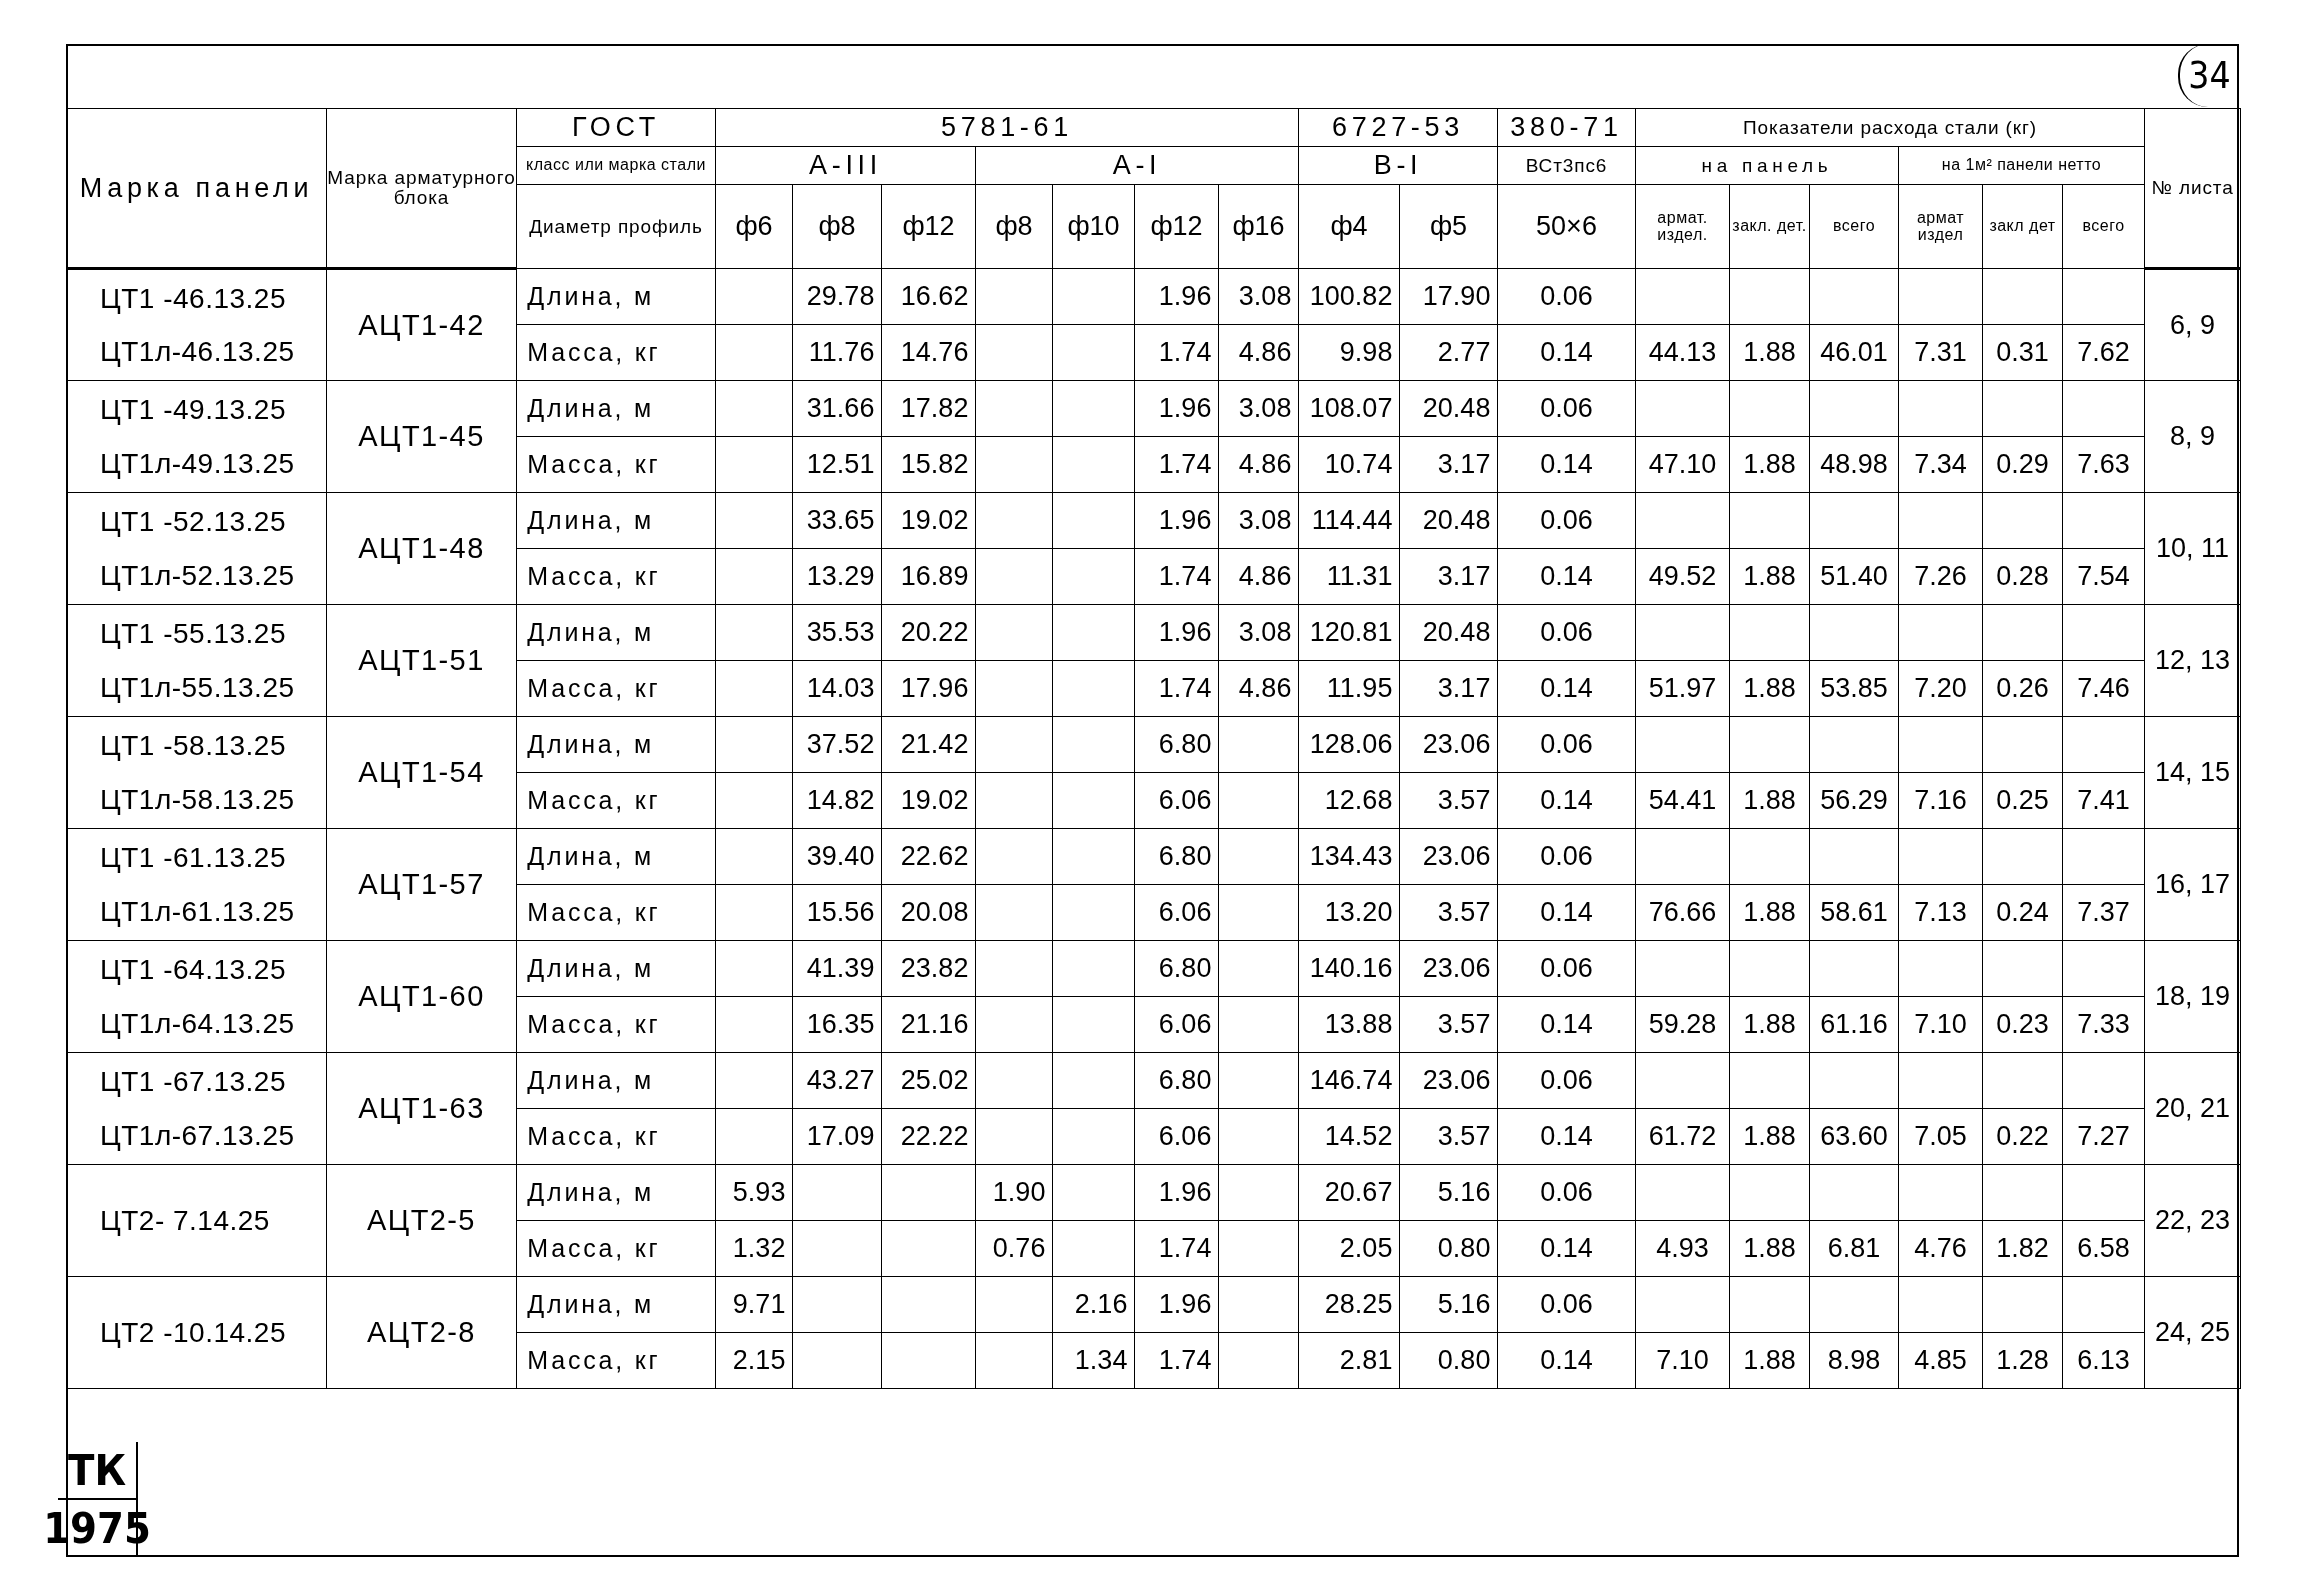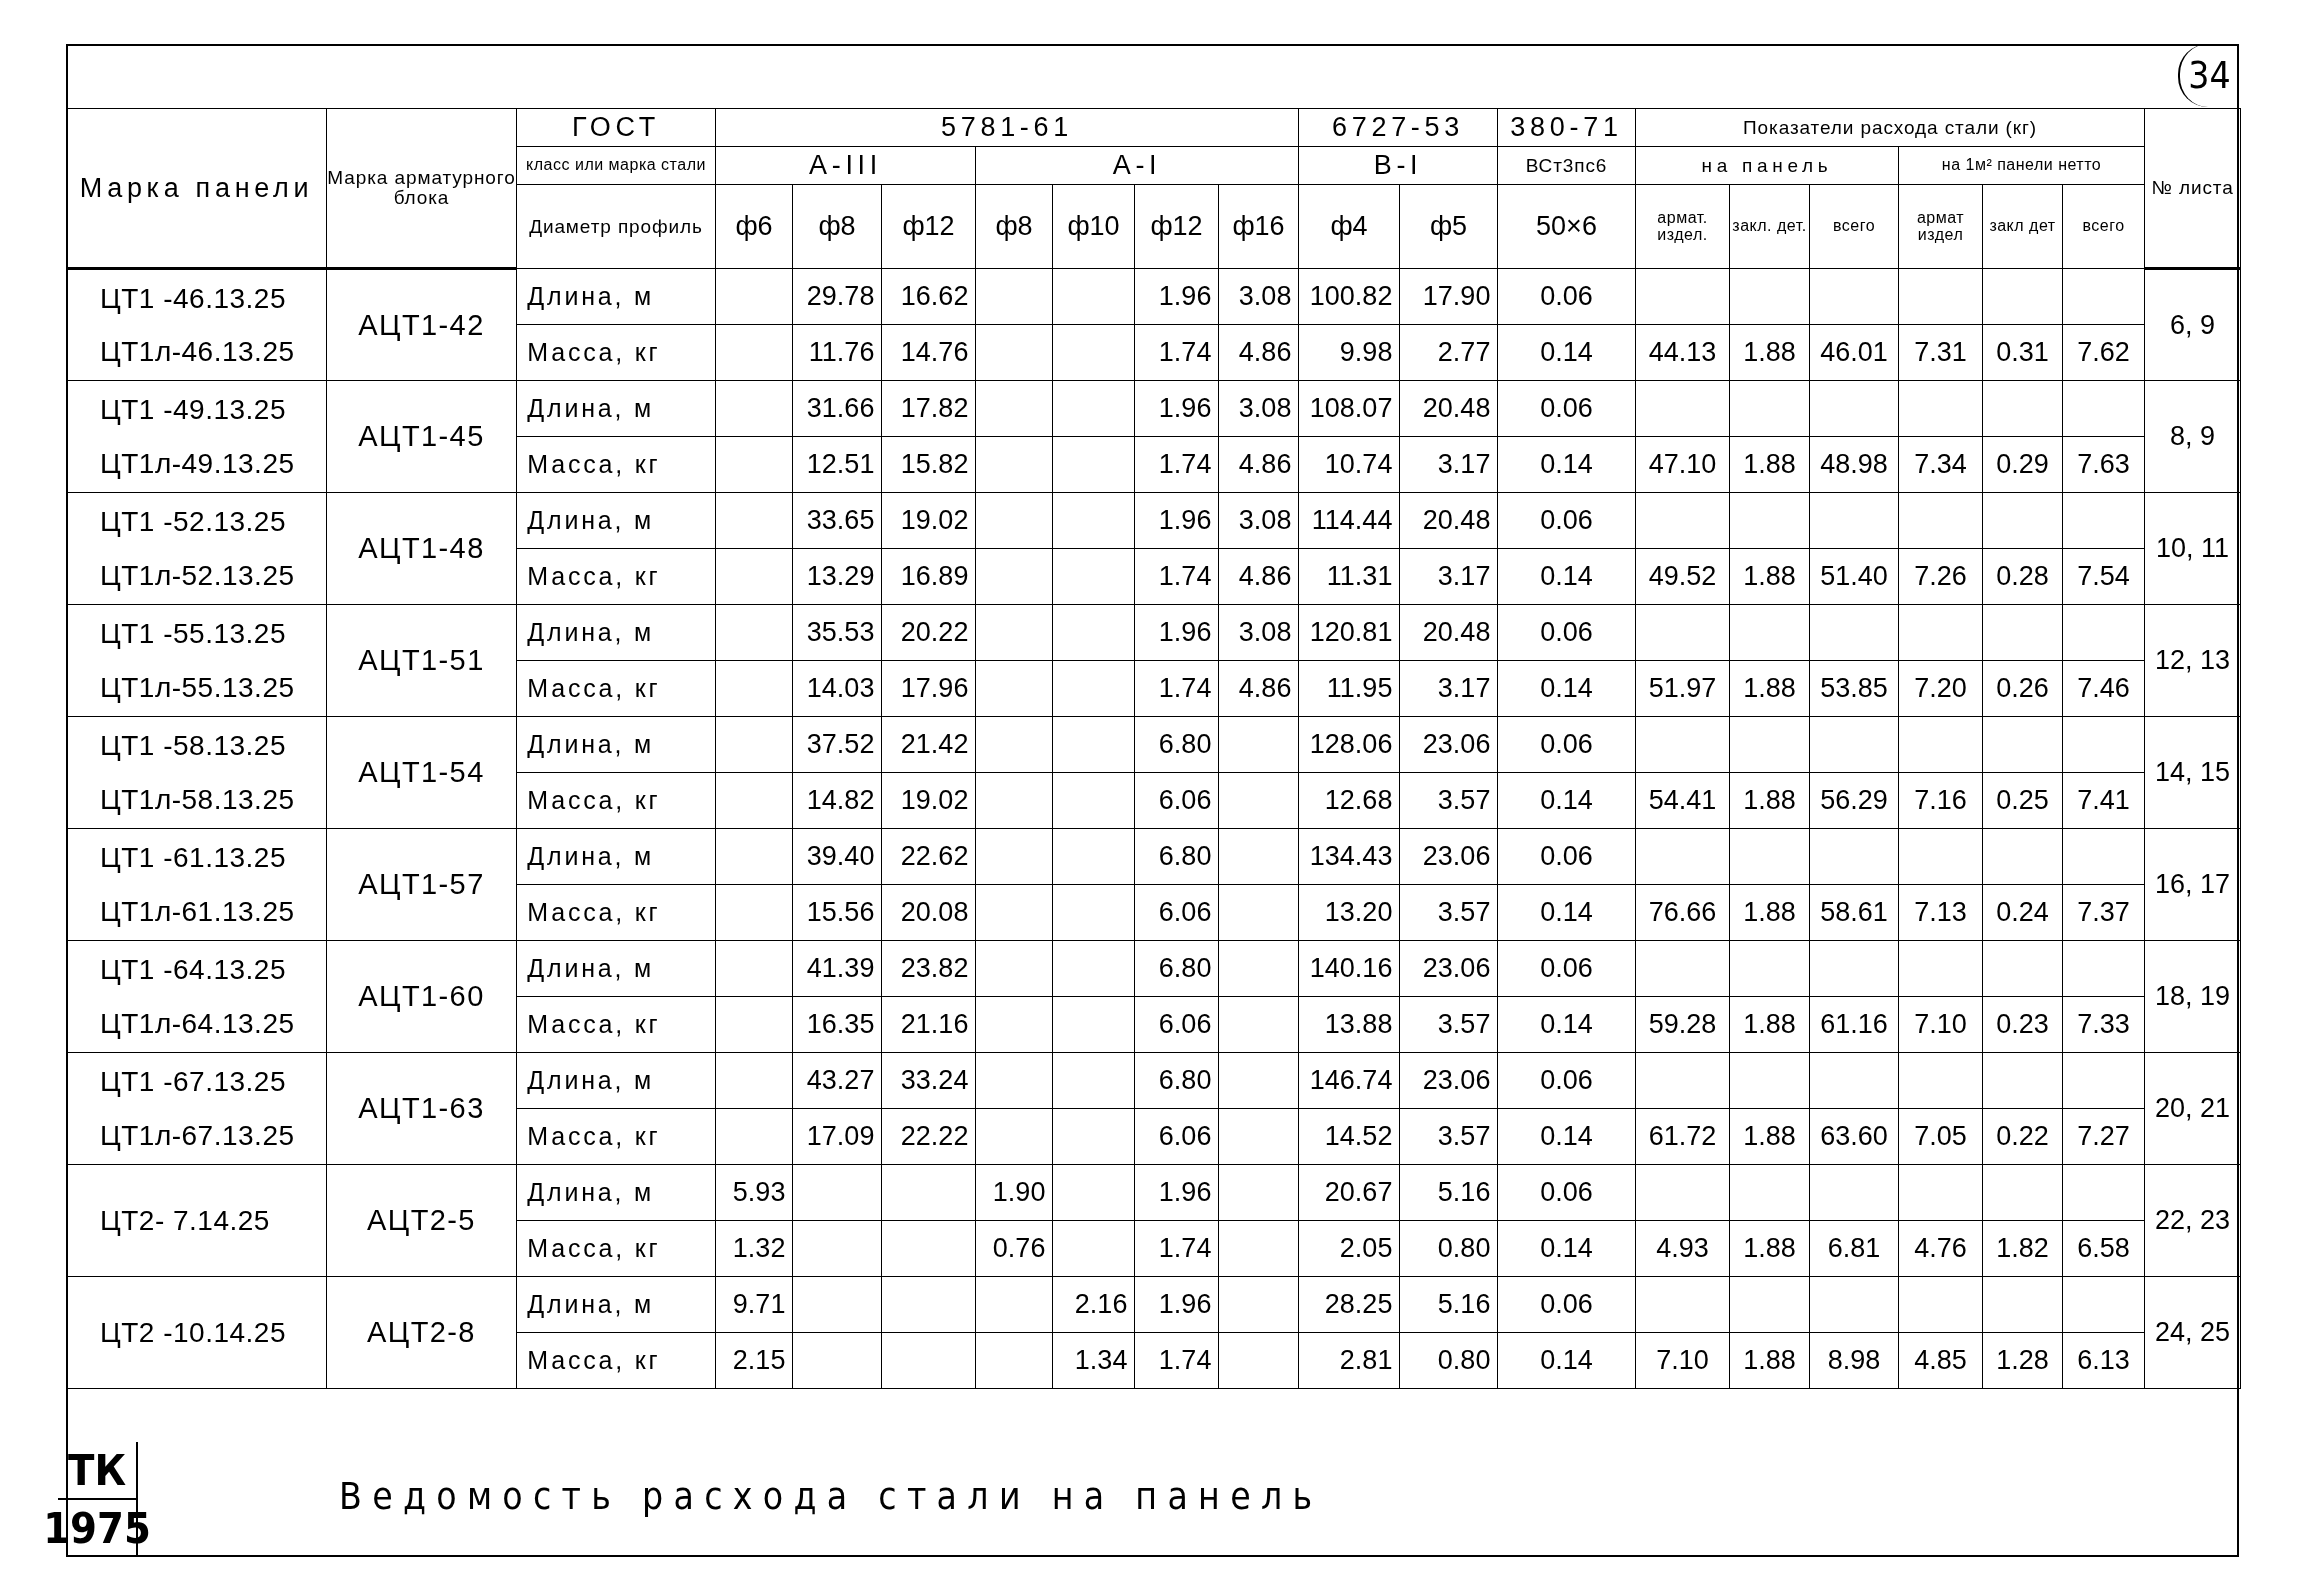--- a/index.html
+++ b/index.html
@@ -417,21 +417,21 @@
       </tr>
       <tr class="d">
         <td rowspan="2" class="panel">
           <div>ЦТ1 -67.13.25</div>
           <div>ЦТ1л-67.13.25</div>
         </td>
         <td rowspan="2" class="block">АЦТ1-63</td>
         <td class="lbl">Длина, м</td>
         <td class="num"></td>
         <td class="num">43.27</td>
-        <td class="num">33.24</td>
+        <td class="num">25.02</td>
         <td class="num"></td>
         <td class="num"></td>
         <td class="num">6.80</td>
         <td class="num"></td>
         <td class="num">146.74</td>
         <td class="num">23.06</td>
         <td class="">0.06</td>
         <td></td>
         <td></td>
         <td></td>
@@ -546,15 +546,14 @@
         <td>6.13</td>
       </tr>
     </tbody>
 </table>
 
 <div class="titleblock">
   <div class="tk">
     <div>ТК</div>
     <div>1975</div>
   </div>
-  <div class="doctitle">Ведомость расхода стали на панель</div>
 </div>
 
 
 </body></html>

